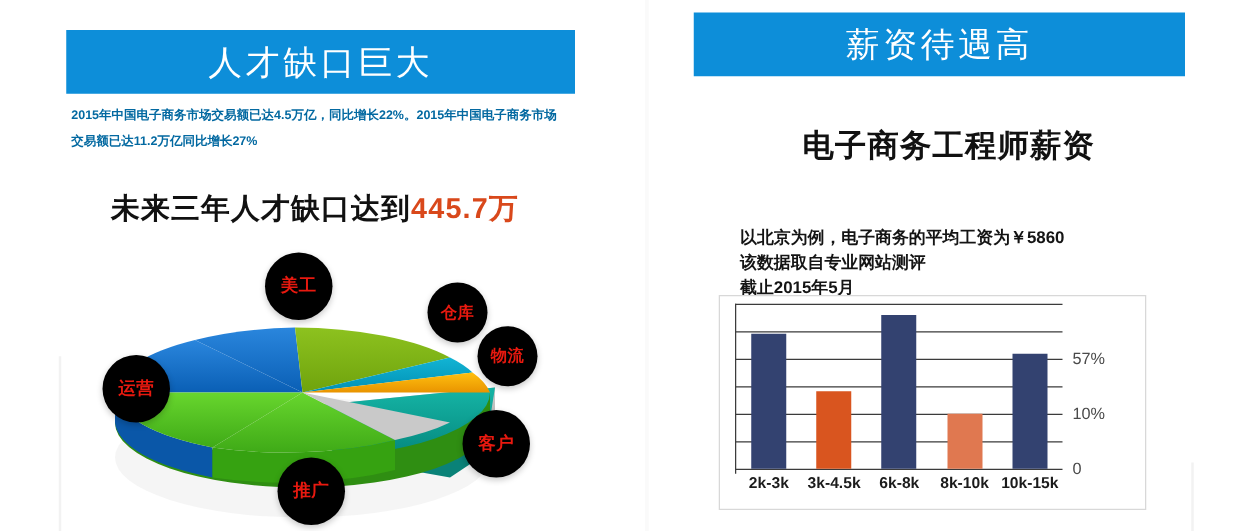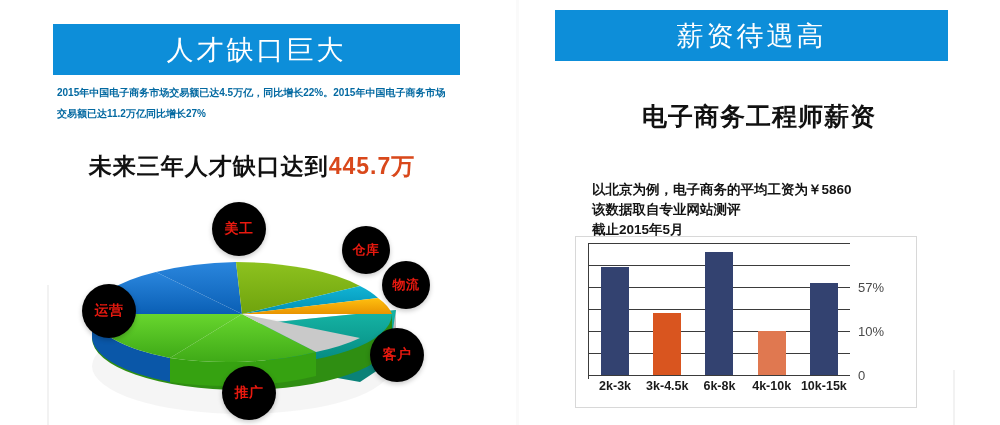--- a/index.html
+++ b/index.html
@@ -251,18 +251,18 @@
       <div class="ylabels">
         <div class="ylabel" style="top:50px;">57%</div>
         <div class="ylabel" style="top:94px;">10%</div>
         <div class="ylabel" style="top:138px;">0</div>
       </div>
 
       <div class="xlabels">
         <div class="xlabel">2k-3k</div>
         <div class="xlabel">3k-4.5k</div>
         <div class="xlabel">6k-8k</div>
-        <div class="xlabel">4k-10k</div>
+        <div class="xlabel">8k-10k</div>
         <div class="xlabel">10k-15k</div>
       </div>
     </div>
   </div>
 </div>
 
 </body></html>

